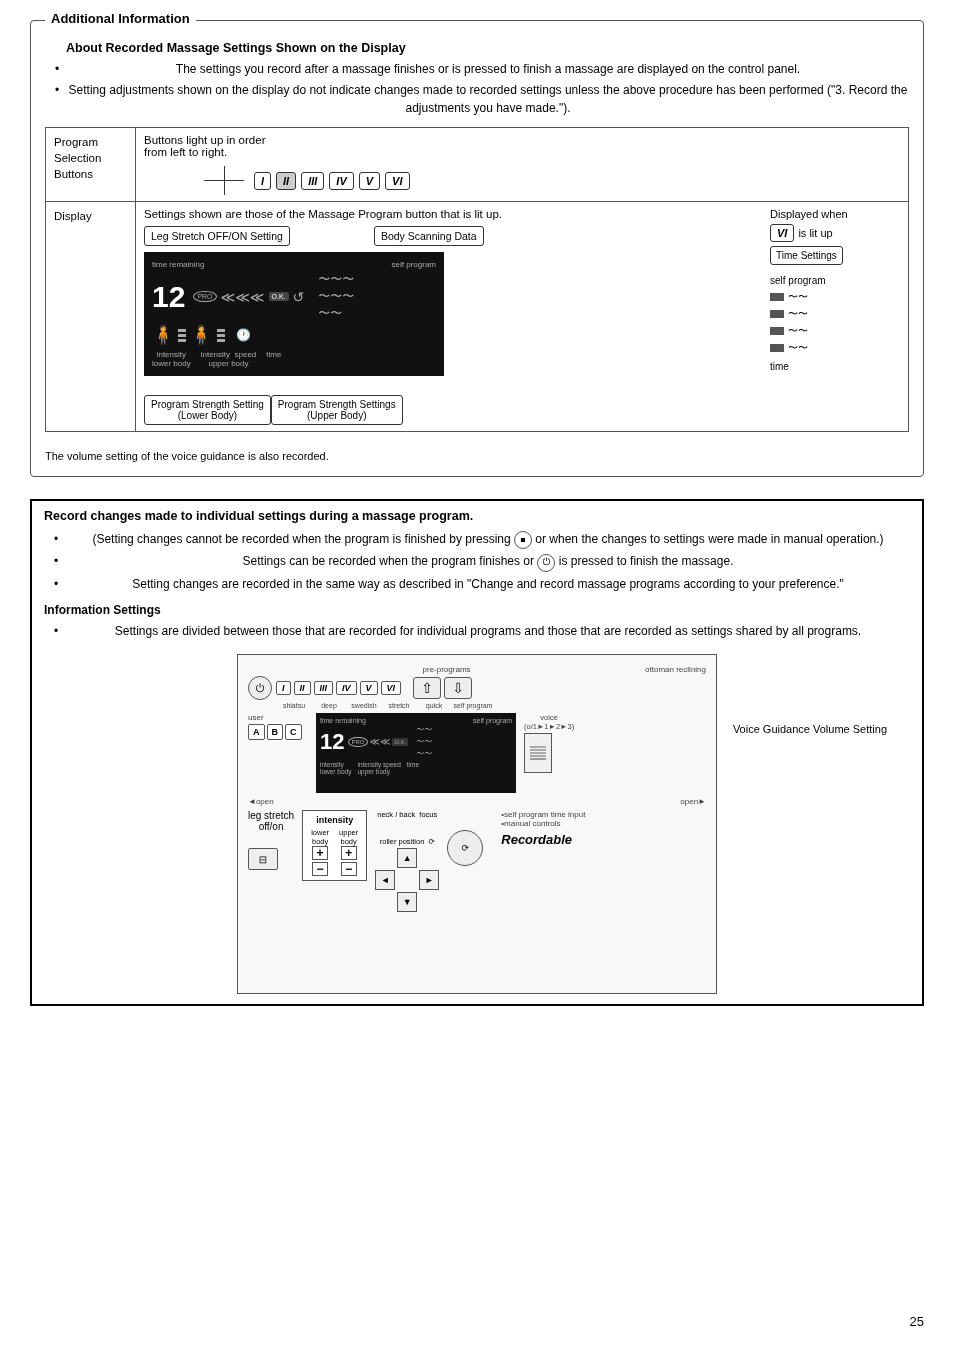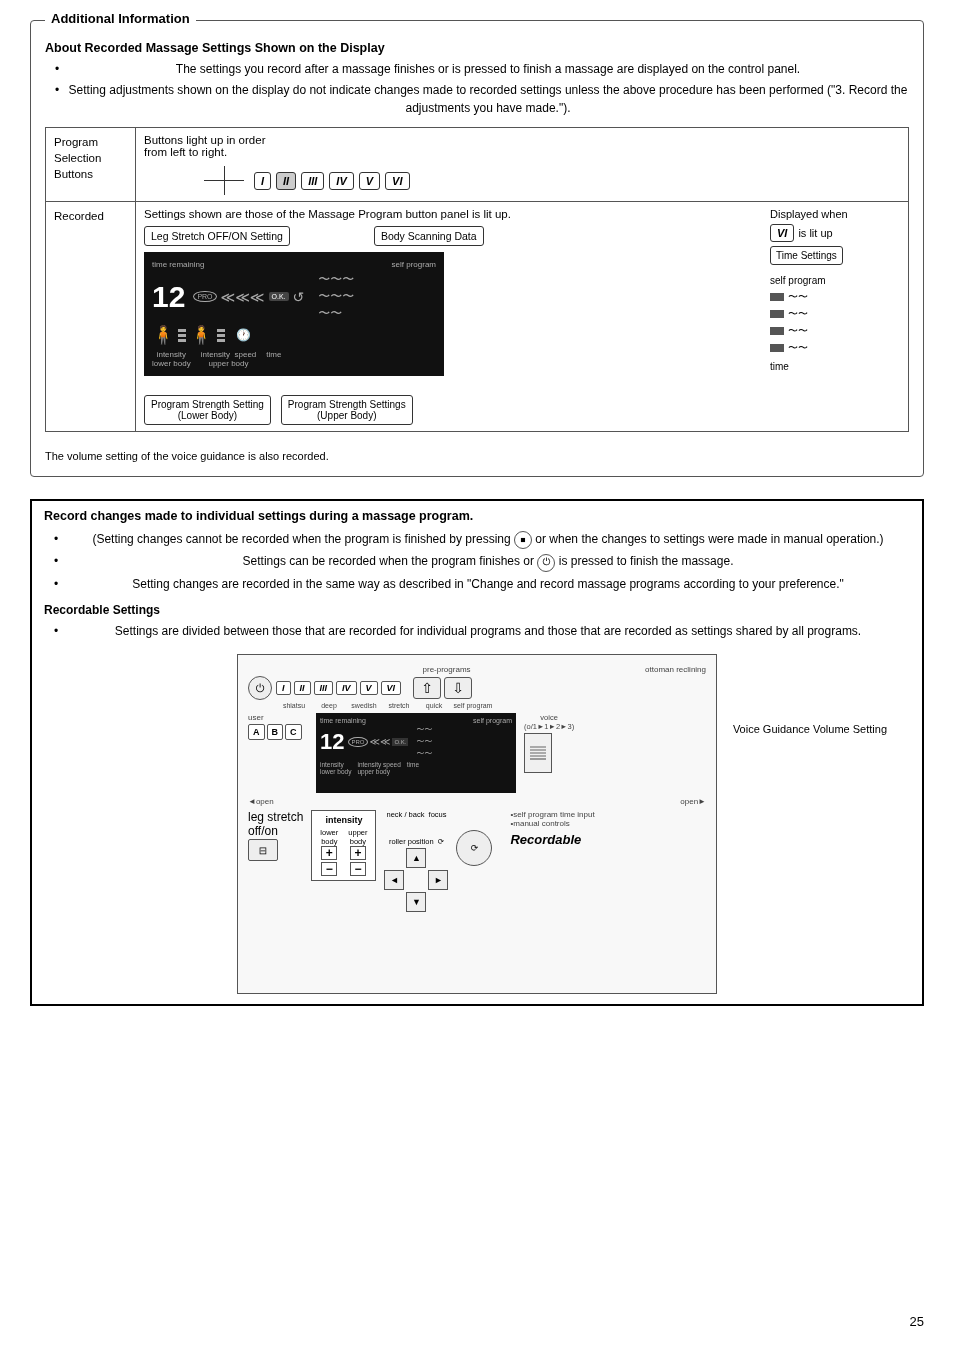--- a/index.html
+++ b/index.html
@@ -29,20 +29,21 @@
       position: absolute;
       top: -10px;
       left: 14px;
       padding: 0 6px;
     }
     .section-subtitle {
       font-weight: bold;
       font-size: 12.5px;
       margin-bottom: 6px;
       margin-top: 10px;
+      margin-left: 21px;
     }
     .bullet-list {
       margin-left: 10px;
       margin-bottom: 10px;
     }
     .bullet-list li {
       list-style: none;
       position: relative;
       padding-left: 12px;
       margin-bottom: 4px;
@@ -119,21 +120,20 @@
       background: #555;
       display: inline-block;
     }
     .mini-wave {
       font-size: 10px;
     }
 
     
     .strength-labels {
       display: flex;
-      gap: 10px;
       margin-top: 19px;
     }
     .strength-label-box {
       border: 1px solid #333;
       border-radius: 3px;
       padding: 3px 6px;
       font-size: 10px;
       text-align: center;
     }
 
@@ -346,26 +346,26 @@
             <span class="prog-btn active">II</span>
             <span class="prog-btn">III</span>
             <span class="prog-btn">IV</span>
             <span class="prog-btn">V</span>
             <span class="prog-btn">VI</span>
           </div>
         </div>
       </td>
     </tr>
     <tr>
-      <td class="table-label-cell">Recorded</td>
+      <td class="table-label-cell">Display</td>
       <td>
         <div style="display:flex;gap:10px;">
 
           <div style="flex:1;">
-            <div style="font-size:11.5px;margin-bottom:6px;">Settings shown are those of the Massage Program button panel is lit up.</div>
+            <div style="font-size:11.5px;margin-bottom:6px;">Settings shown are those of the Massage Program button that is lit up.</div>
 
             <div style="display:flex;gap:12px;align-items:flex-end;margin-bottom:2px;">
               <span class="callout-label">Leg Stretch OFF/ON Setting</span>
               <span style="display:inline-block;width:60px;"></span>
               <span class="callout-label">Body Scanning Data</span>
             </div>
 
             <div class="inner-display">
               <div class="inner-display-top">
                 <span>time remaining</span>
@@ -451,21 +451,21 @@
 
 <div class="record-changes-section">
   <div class="record-changes-title">Record changes made to individual settings during a massage program.</div>
 
   <ul class="bullet-list">
     <li>(Setting changes cannot be recorded when the program is finished by pressing <span class="icon-circle">⏹</span> or when the changes to settings were made in manual operation.)</li>
     <li>Settings can be recorded when the program finishes or <span class="icon-circle">⏻</span> is pressed to finish the massage.</li>
     <li>Setting changes are recorded in the same way as described in "Change and record massage programs according to your preference."</li>
   </ul>
 
-  <div class="recordable-settings-title">Recordable Settings</div>
+  <div class="recordable-settings-title">Information Settings</div>
 
   <ul class="bullet-list">
     <li>Settings are divided between those that are recorded for individual programs and those that are recorded as settings shared by all programs.</li>
   </ul>
 
   <div class="control-panel-container">
     <div style="position:relative;">
       <div class="control-panel">
 
         <div style="display:flex;justify-content:space-between;align-items:center;font-size:8px;color:#444;margin-bottom:2px;">
@@ -553,21 +553,21 @@
         </div>
 
         <div style="display:flex;justify-content:space-between;font-size:8px;color:#444;margin:4px 0;">
           <span>◄open</span>
           <span>open►</span>
         </div>
 
         <div style="display:flex;gap:8px;align-items:flex-start;">
 
           <div>
-            <div style="font-size:12px;text-align:left;margin-bottom:1px;">leg stretch<br>off/on</div>
+            <div style="font-size:10px;text-align:center;margin-bottom:16px;">leg stretch<br>off/on</div>
             <div style="border:1.5px solid #555;width:30px;height:22px;border-radius:2px;background:#eee;display:flex;align-items:center;justify-content:center;font-size:10px;">⊟</div>
           </div>
 
           <div style="border:1.5px solid #555;padding:4px 8px;background:#fff;">
             <div style="font-size:9px;font-weight:bold;text-align:center;margin-bottom:3px;">intensity</div>
             <div style="display:flex;gap:10px;">
               <div style="display:flex;flex-direction:column;align-items:center;">
                 <div style="font-size:7.5px;text-align:center;">lower<br>body</div>
                 <div style="border:1px solid #555;width:16px;height:14px;display:flex;align-items:center;justify-content:center;font-size:12px;font-weight:bold;cursor:pointer;">+</div>
                 <div style="border:1px solid #555;width:16px;height:14px;display:flex;align-items:center;justify-content:center;font-size:12px;font-weight:bold;cursor:pointer;margin-top:2px;">−</div>

